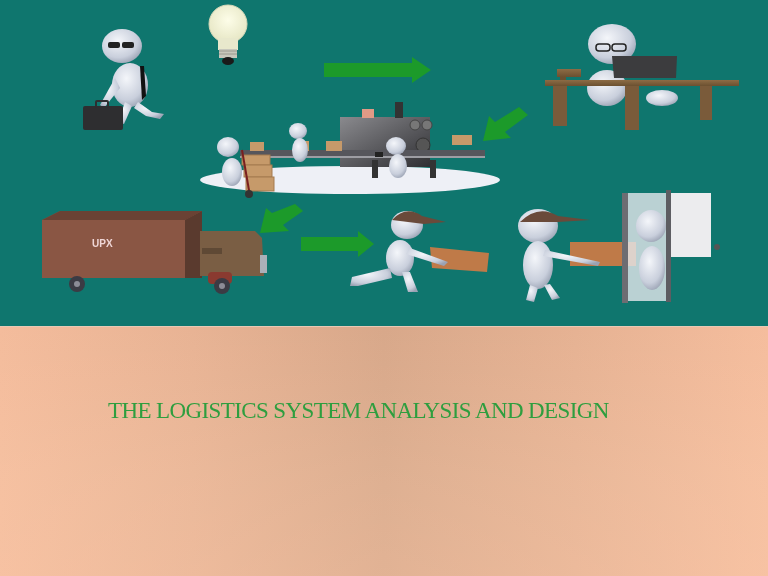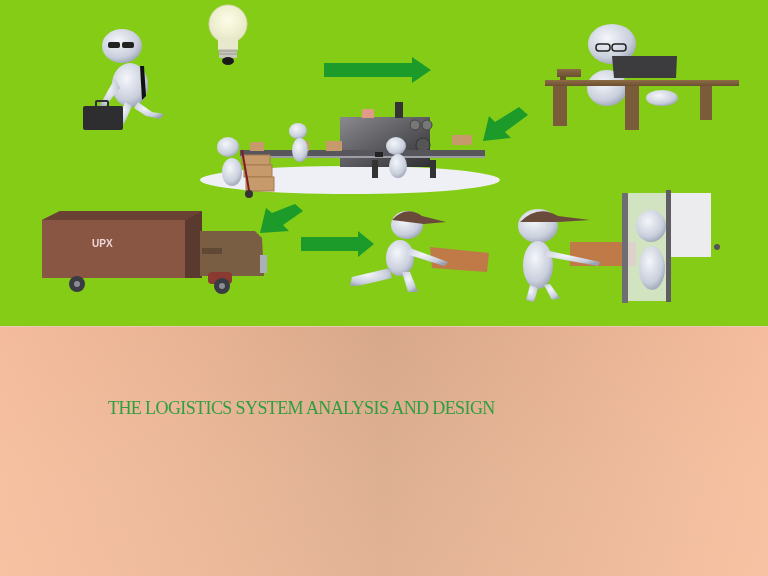--- a/index.html
+++ b/index.html
@@ -1,32 +1,32 @@
 <!DOCTYPE html>
 <html><head>
 <meta charset="utf-8">
 <style>
   html, body { margin: 0; padding: 0; }
   body { width: 768px; height: 576px; position: relative; overflow: hidden; background: #ffffff; font-family: "Liberation Serif", serif; }
-  .illustration { position: absolute; left: 0; top: 0; width: 768px; height: 326px; background: #84cc16; }
+  .illustration { position: absolute; left: 0; top: 0; width: 768px; height: 326px; background: #0f766e; }
   .illustration svg { position: absolute; left: 0; top: 0; }
   .banner {
     position: absolute; left: 0; top: 326px; width: 768px; height: 250px;
     background: linear-gradient(90deg, #f4bc9c 0%, #e8b394 25%, #d8a88a 50%, #e6b293 75%, #f5bd9d 100%);
     border-top: 1px solid #e7c9b5;
     box-sizing: border-box;
   }
   .banner::after {
     content: ""; position: absolute; left: 0; top: 0; right: 0; bottom: 0;
     background: linear-gradient(180deg, rgba(255,255,255,0) 0%, rgba(255,220,190,0.15) 60%, rgba(255,210,180,0.25) 100%);
     pointer-events: none;
   }
   .title {
     position: absolute; left: 108px; top: 398px; width: 560px;
-    color: #2e9e3f; font-family: "Liberation Serif", serif; font-size: 18px;
+    color: #2e9e3f; font-family: "Liberation Serif", serif; font-size: 23px;
     letter-spacing: -0.6px; white-space: nowrap; z-index: 2;
   }
 </style>
 </head>
 <body>
 
 <div class="illustration">
   <svg width="768" height="326" viewBox="0 0 768 326" xmlns="http://www.w3.org/2000/svg">
     <defs>
       <radialGradient id="skin" cx="40%" cy="35%" r="70%">

